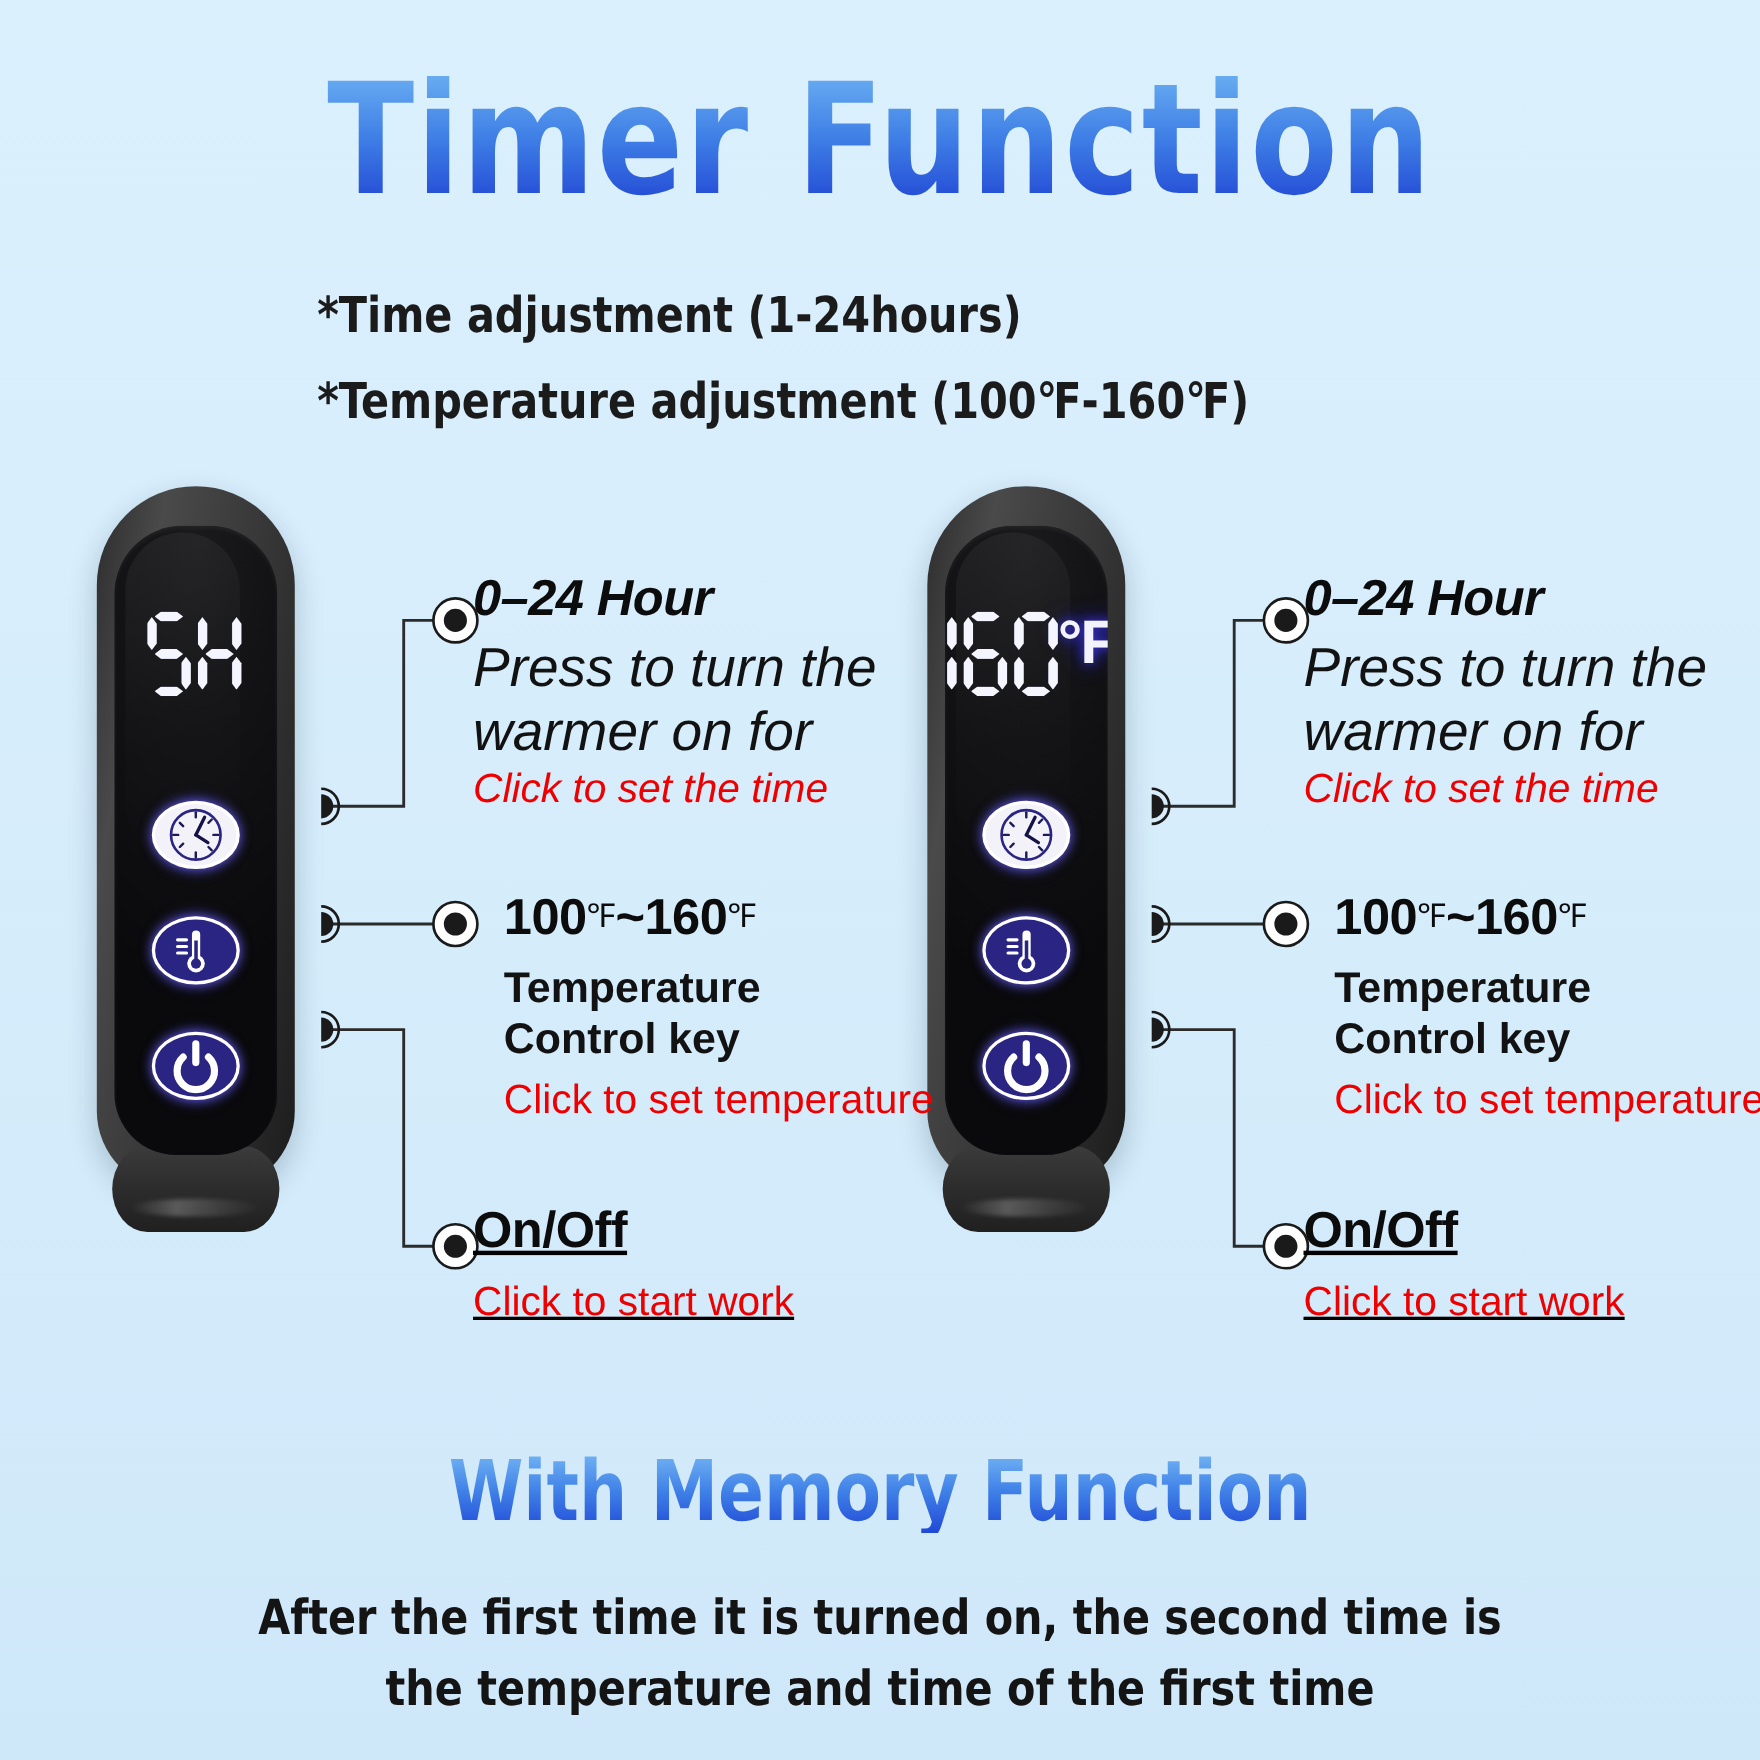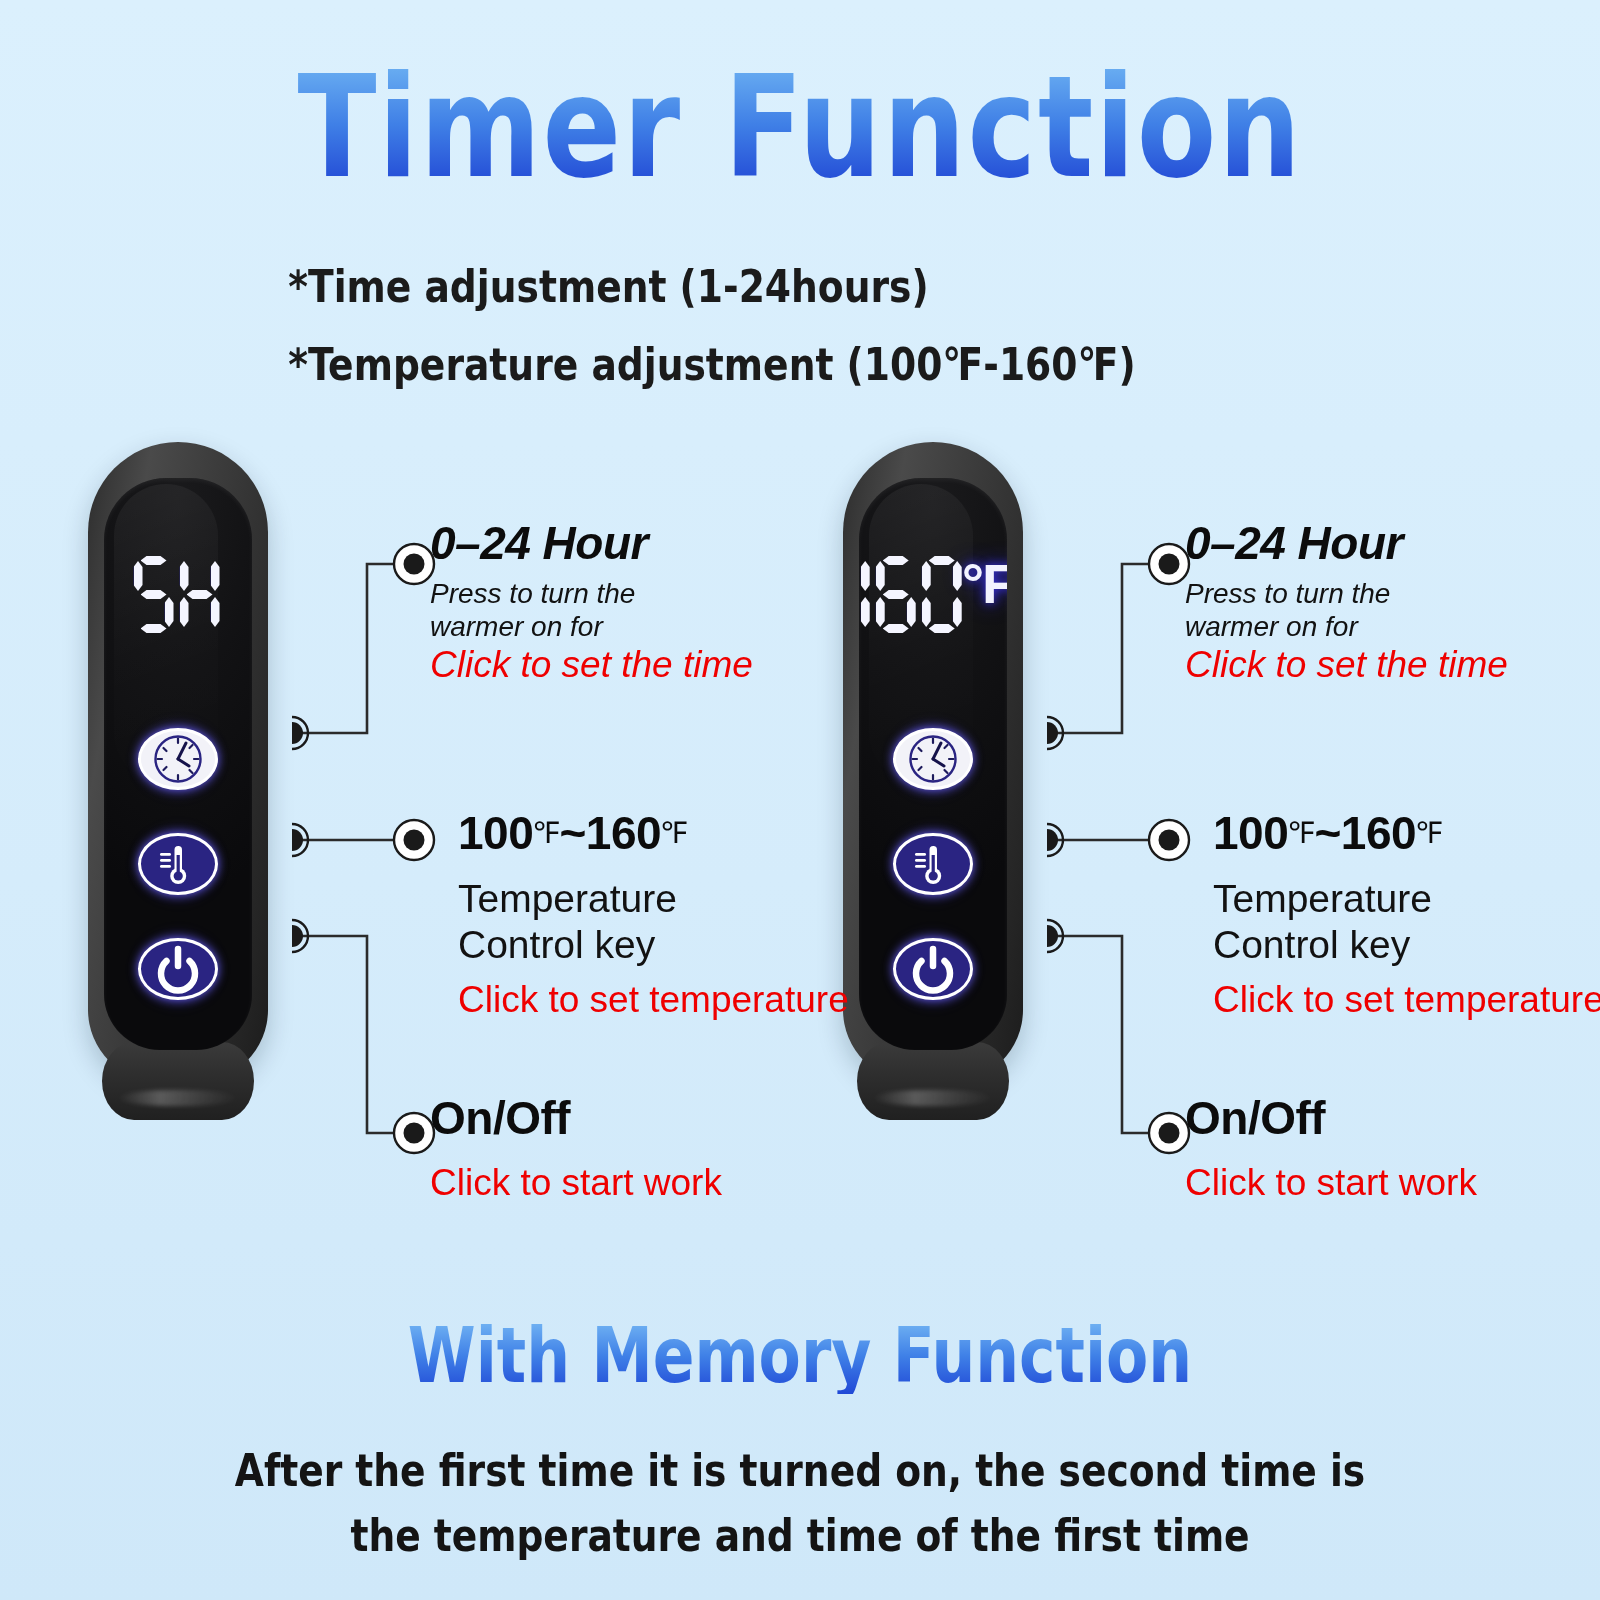--- a/index.html
+++ b/index.html
@@ -274,38 +274,38 @@
     white-space: nowrap;
     letter-spacing: -0.5px;
   }
   .c-title .deg {
     font-size: 30px;
     font-weight: 400;
     vertical-align: 6px;
     letter-spacing: 0;
   }
   .c-sub {
-    font-size: 28px;
+    font-size: 50px;
     font-weight: 400;
     color: #121212;
     line-height: 1.17;
     white-space: nowrap;
   }
-  .c-sub.bold { font-weight: 400; font-size: 39px; line-height: 1.18; }
+  .c-sub.bold { font-weight: 700; font-size: 39px; line-height: 1.18; }
   .c-red {
     font-size: 37px;
     font-weight: 400;
     color: #ef0000;
     line-height: 1.2;
     white-space: nowrap;
   }
 
   .blk-hour  { position: absolute; left: 0;  top: 0; font-style: italic;   }
   .blk-temp  { position: absolute; left: 28px; top: 290px; }
-  .blk-onoff { position: absolute; left: 0;  top: 575px; }
+  .blk-onoff { position: absolute; left: 0;  top: 575px; text-decoration: underline; }
 
   .gap-sm { height: 10px; }
   .gap-md { height: 18px; }
 
   
   .leaders {
     position: absolute;
     inset: 0;
     width: 1600px;
     height: 1600px;

